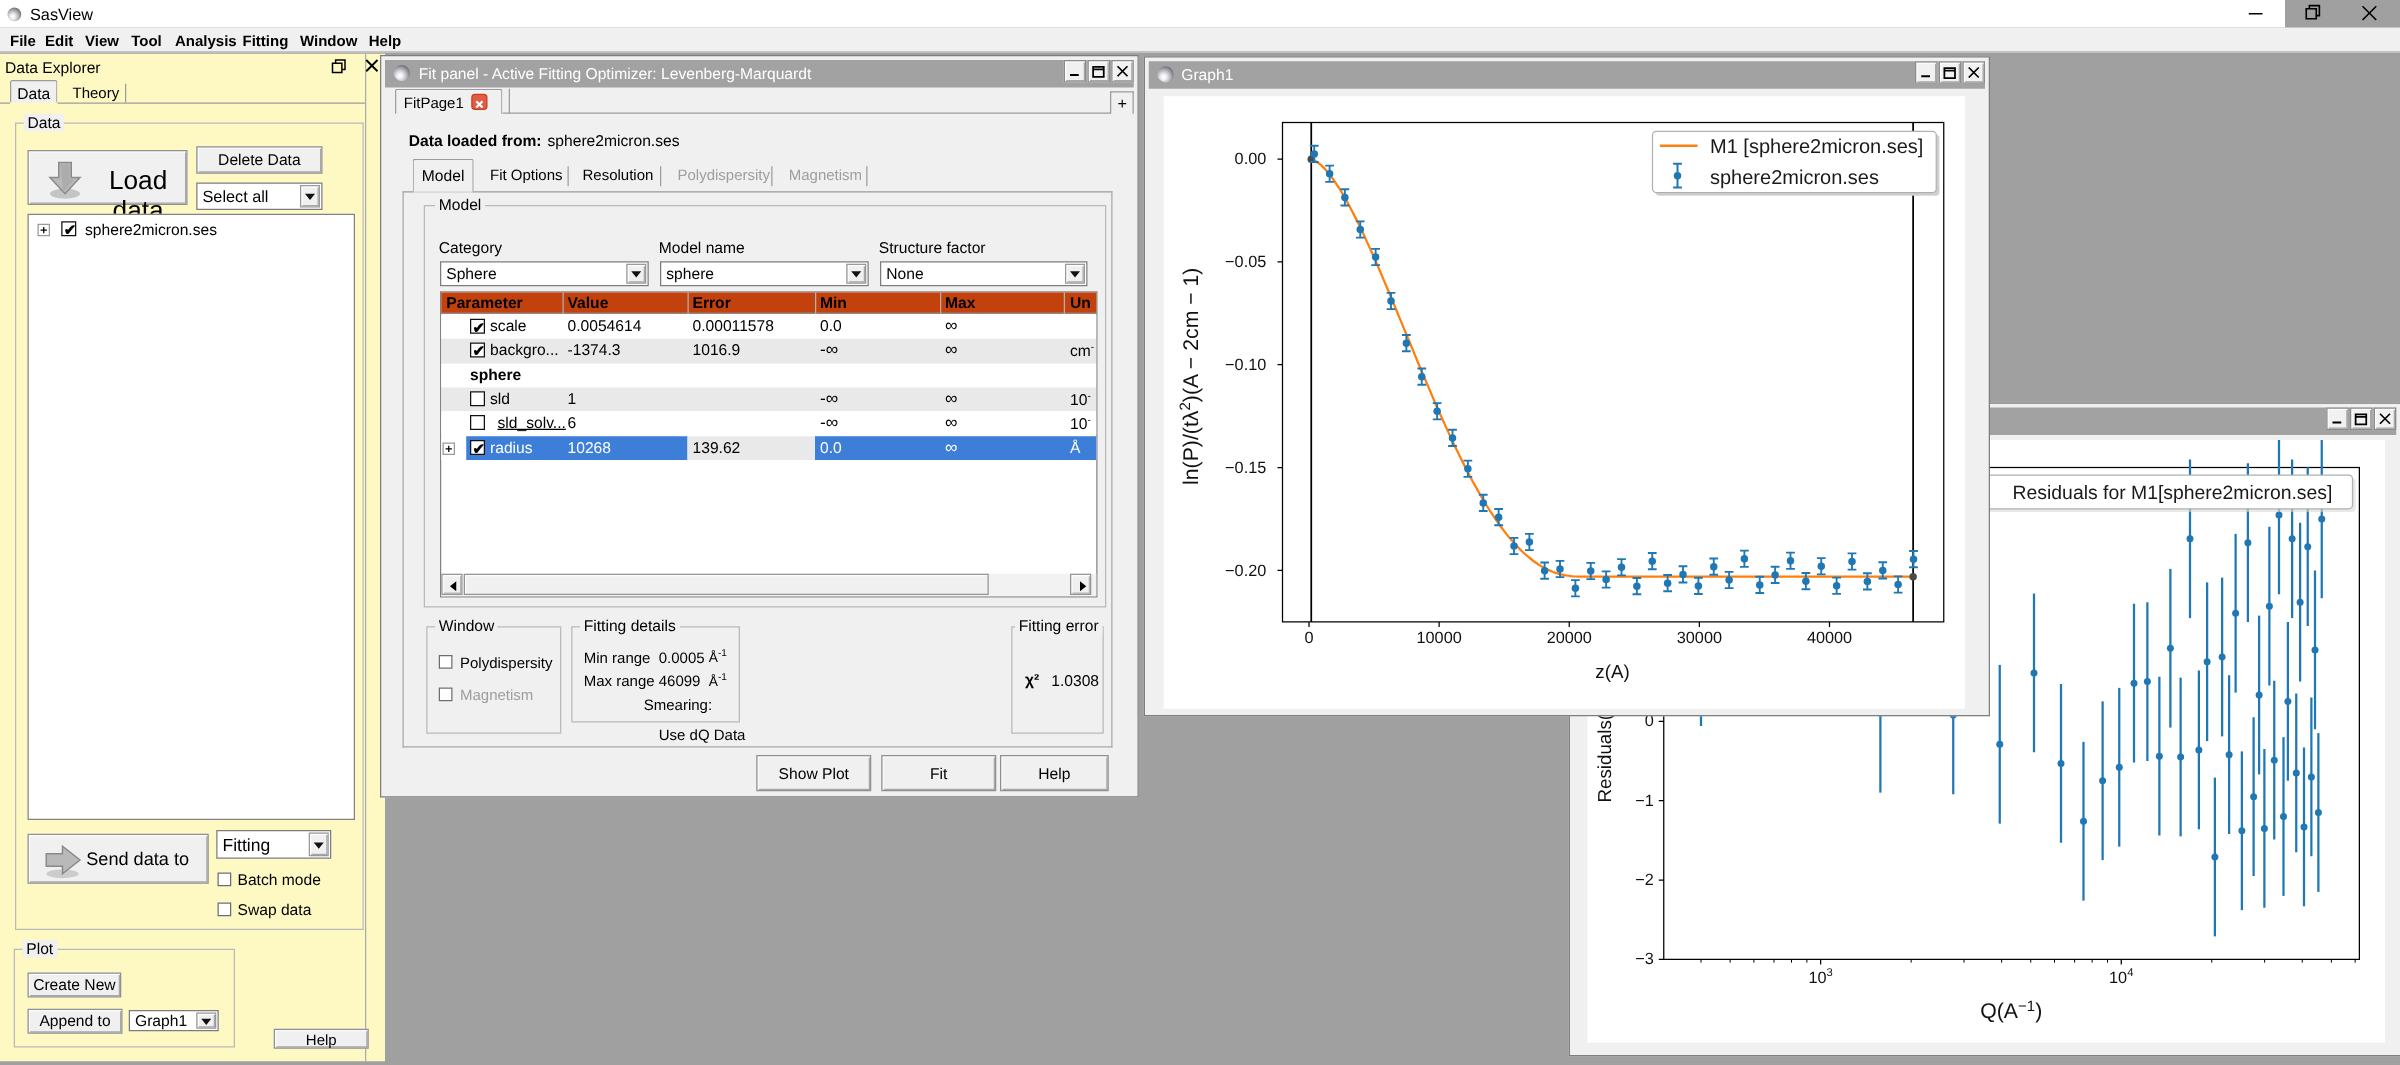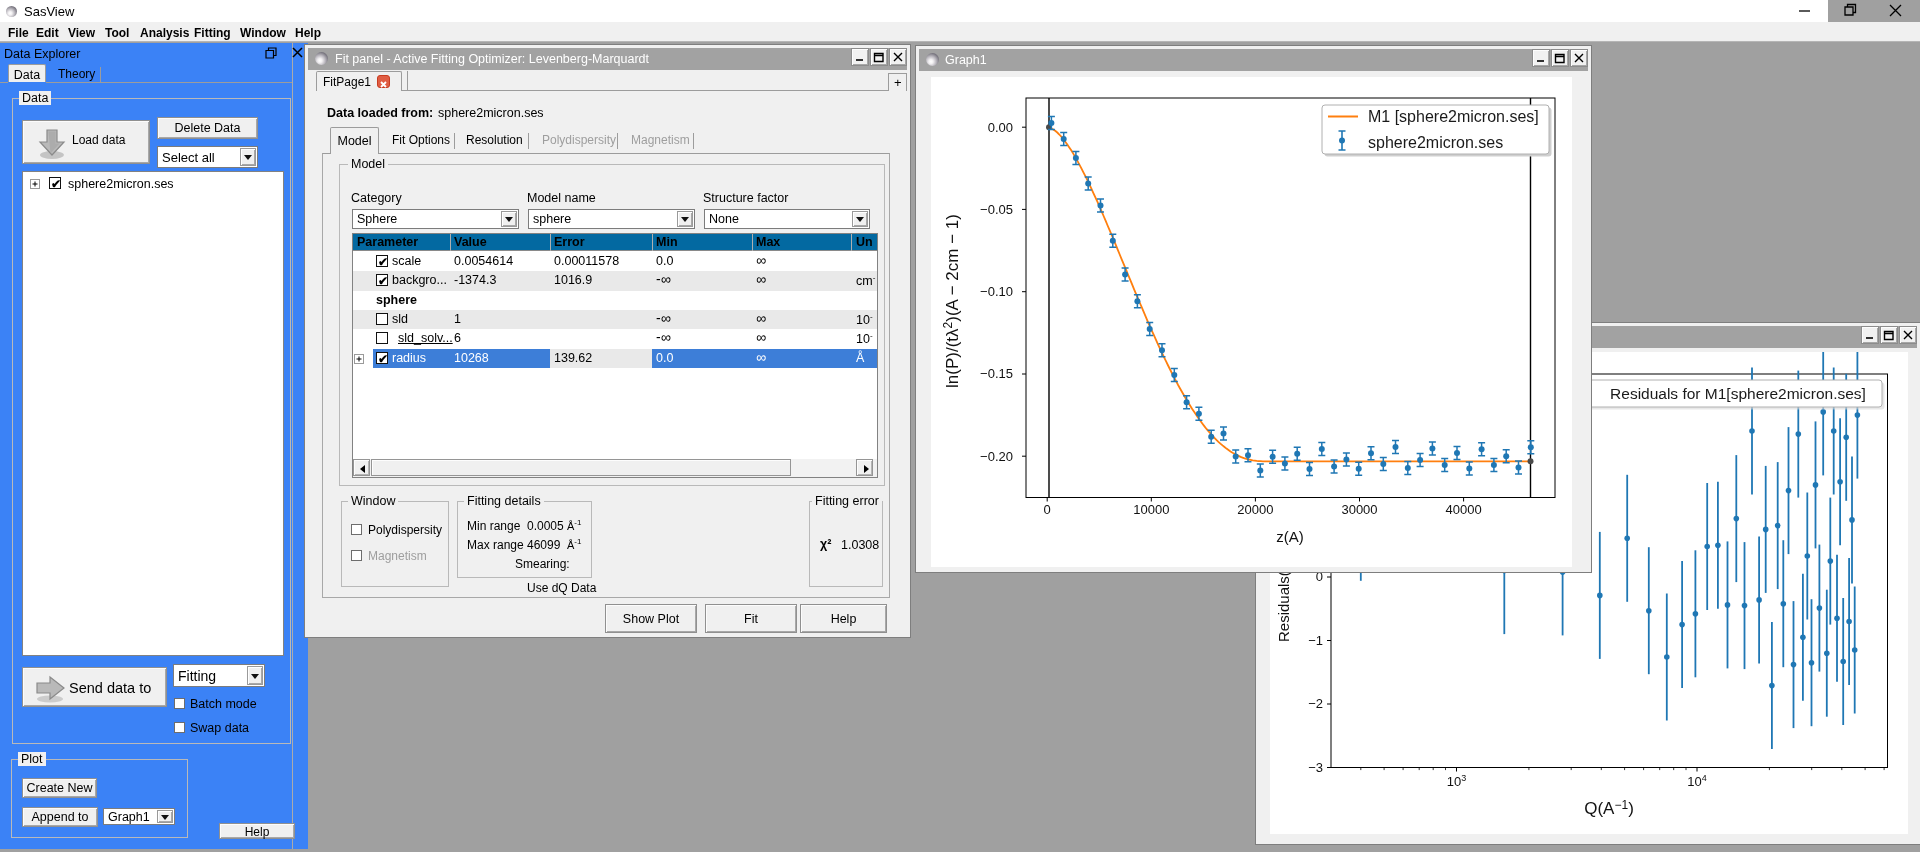--- a/index.html
+++ b/index.html
@@ -341,21 +341,21 @@
       <rect x="1321" y="104" width="227" height="49" rx="3" fill="#ffffff" stroke="#b0b0b0"></rect>
       <path d="M1327 115.5h30" stroke="#ff7f0e" stroke-width="2"></path>
       <text x="1367" y="121" font-size="16" fill="#1a1a1a">M1 [sphere2micron.ses]</text>
       <path d="M1341 130v19M1337.5 130h7M1337.5 149h7" stroke="#1f77b4" stroke-width="1.6"></path>
       <circle cx="1341" cy="139.5" r="3" fill="#1f77b4"></circle>
       <text x="1367" y="146.5" font-size="16" fill="#1a1a1a">sphere2micron.ses</text>
     </svg>
   </div>
 </div>
 
-<div class="abs" id="dock" style="left:0;top:43px;width:308px;height:806px;background:#3b82f6;z-index:30;">
+<div class="abs" id="dock" style="left:0;top:43px;width:308px;height:806px;background:#fef9c3;z-index:30;">
   <div class="abs" style="left:292px;top:0;width:1px;height:806px;background:#ababab;"></div>
   <div class="abs" style="left:4px;top:4px;font-size:12.5px;color:#000;">Data Explorer</div>
   <svg class="abs" style="left:264px;top:3px;width:40px;height:14px;">
     <path d="M2 4.5h7.5V12H2zM4.5 4.5V2H12v7.5H9.5" stroke="#000" stroke-width="1.2" fill="none"></path>
     <path d="M29 2l9 9M38 2l-9 9" stroke="#000" stroke-width="1.5"></path>
   </svg>
 
   <div class="tab" style="left:8px;top:21px;width:38px;height:18px;background:#f0f0f0;">
         <div class="ttext">Data</div>
       </div>
@@ -367,21 +367,21 @@
   <div class="gbox" style="left:12px;top:55px;width:279px;height:646px;">
     <div class="glabel" style="left:6px;">Data</div>
   </div>
 
   <div class="btn" style="left:22px;top:77px;width:128px;height:44px;">
     <svg class="abs" style="left:14px;top:6px;" width="32" height="34">
       <ellipse cx="15" cy="28" rx="12" ry="4" fill="#000" opacity="0.18"></ellipse>
       <path d="M10 3h10v12h7l-12 13-12-13h7z" fill="#b9b9b9" stroke="#8a8a8a" stroke-width="1.2"></path>
       <path d="M11.5 4.5h7v12h4l-9 10" fill="#a6a6a6" opacity="0.7"></path>
     </svg>
-    <div class="abs" style="left:49px;top:12px;font-size:12px;">Load data</div>
+    <div class="abs" style="left:49px;top:12px;font-size:21px;">Load data</div>
   </div>
   <div class="btn" style="left:157px;top:74px;width:101px;height:22px;">
         <div style="margin-top:3px;">Delete Data</div>
       </div>
   <div class="combo" style="left:157px;top:103px;width:101px;height:22px;">
     <div class="ctext" style="font-size:13px;">Select all</div>
     <div class="cbtn"></div>
         <div class="carr"></div>
   </div>
 
@@ -497,21 +497,21 @@
         <div class="carr"></div>
   </div>
   <div class="combo" style="left:399px;top:164px;width:166px;height:20px;">
     <div class="ctext">None</div>
         <div class="cbtn"></div>
         <div class="carr"></div>
   </div>
 
   <div class="abs" style="left:47px;top:188px;width:526px;height:245px;background:#ffffff;border:1px solid #828282;">
 
-    <div class="abs" style="left:0;top:0;width:524px;height:17px;border-bottom:1px solid #8a8a8a;background:#0369a1;">
+    <div class="abs" style="left:0;top:0;width:524px;height:17px;border-bottom:1px solid #8a8a8a;background:#c2410c;">
       <div class="abs" style="left:4px;top:1px;font-size:12.5px;font-weight:bold;">Parameter</div>
       <div class="abs" style="left:101px;top:1px;font-size:12.5px;font-weight:bold;">Value</div>
       <div class="abs" style="left:201px;top:1px;font-size:12.5px;font-weight:bold;">Error</div>
       <div class="abs" style="left:303px;top:1px;font-size:12.5px;font-weight:bold;">Min</div>
       <div class="abs" style="left:403px;top:1px;font-size:12.5px;font-weight:bold;">Max</div>
       <div class="abs" style="left:503px;top:1px;font-size:12.5px;font-weight:bold;">Un</div>
       <div class="abs" style="left:97px;top:0;width:1px;height:17px;background:#b0b0b0;"></div>
       <div class="abs" style="left:197px;top:0;width:1px;height:17px;background:#b0b0b0;"></div>
       <div class="abs" style="left:299px;top:0;width:1px;height:17px;background:#b0b0b0;"></div>
       <div class="abs" style="left:399px;top:0;width:1px;height:17px;background:#b0b0b0;"></div>

